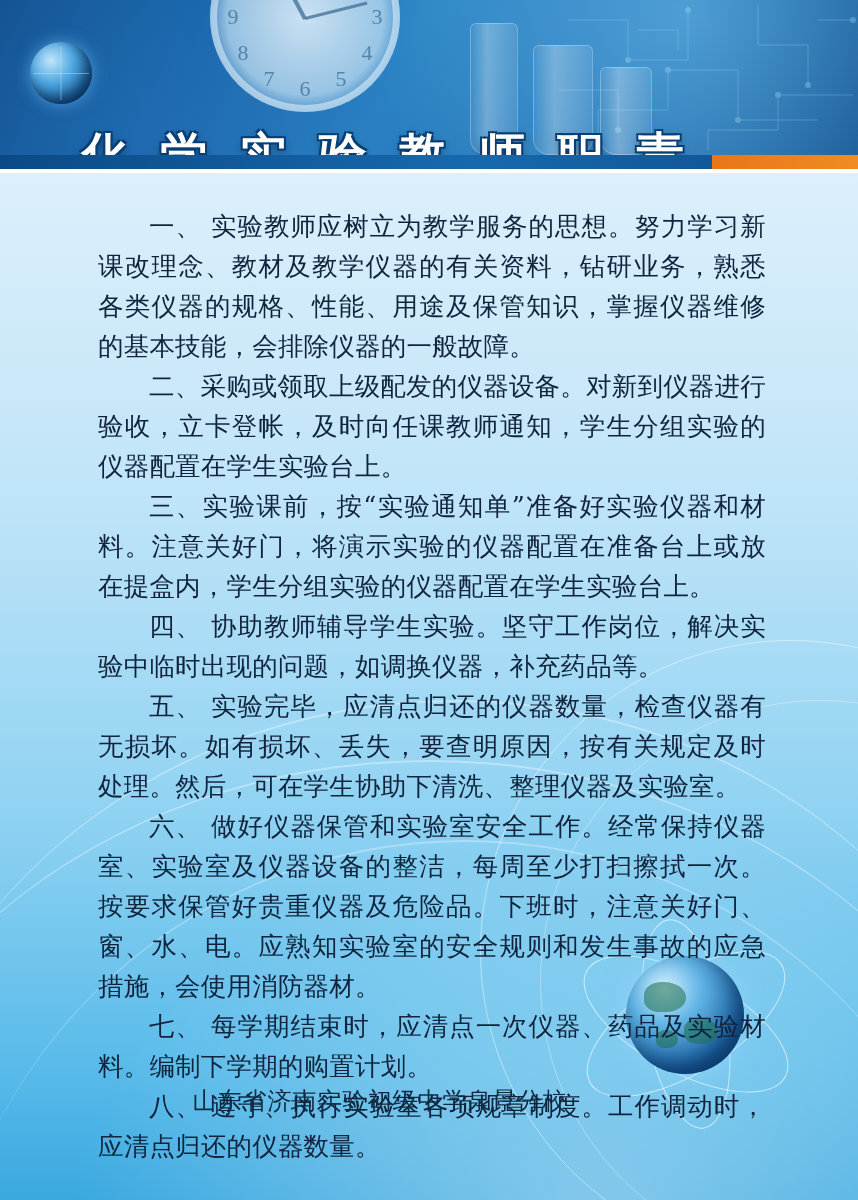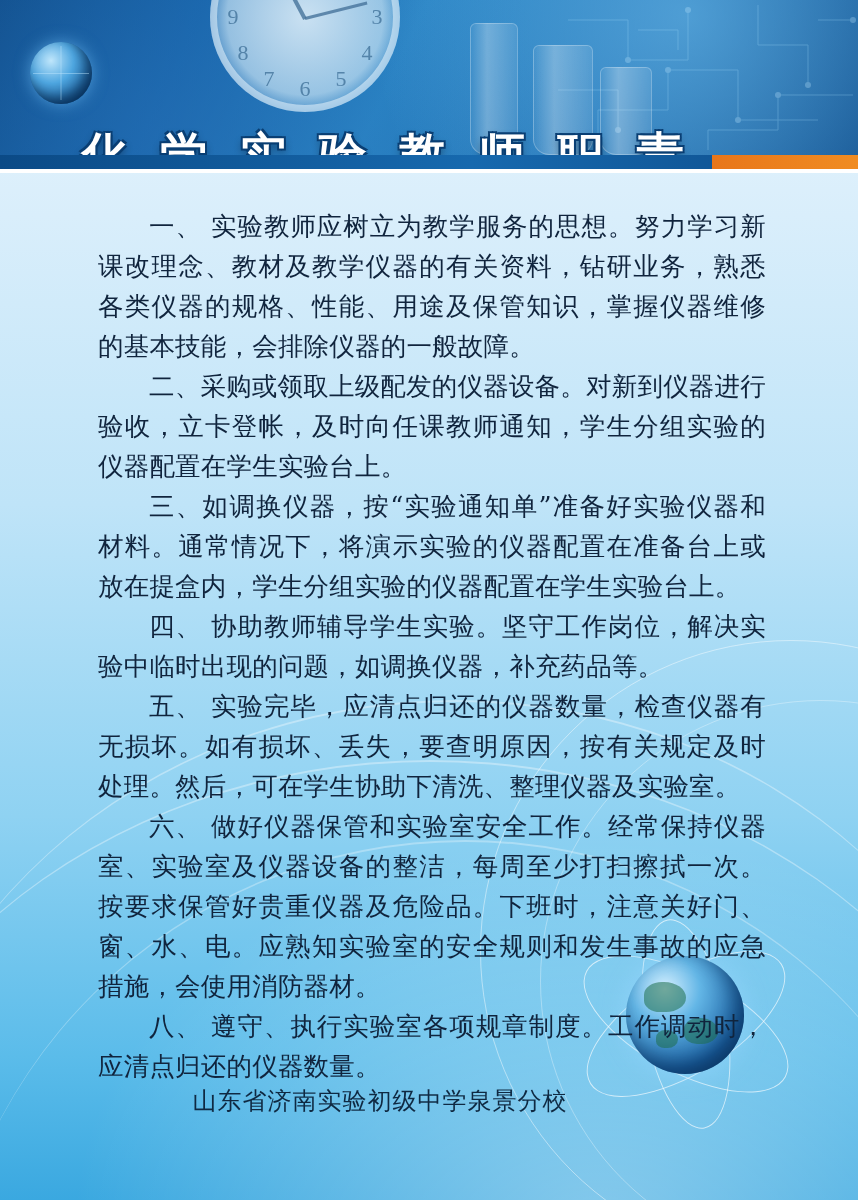--- a/index.html
+++ b/index.html
@@ -288,22 +288,23 @@
     <div class="bottom-globe">
       <div class="land" style="left:18px;top:26px;width:42px;height:30px;"></div>
       <div class="land" style="left:58px;top:62px;width:34px;height:26px;"></div>
       <div class="land" style="left:30px;top:74px;width:22px;height:18px;"></div>
     </div>
   </div>
 
   <div class="content">
     <p class="para">一、 实验教师应树立为教学服务的思想。努力学习新课改理念、教材及教学仪器的有关资料，钻研业务，熟悉各类仪器的规格、性能、用途及保管知识，掌握仪器维修的基本技能，会排除仪器的一般故障。</p>
     <p class="para">二、采购或领取上级配发的仪器设备。对新到仪器进行验收，立卡登帐，及时向任课教师通知，学生分组实验的仪器配置在学生实验台上。</p>
-    <p class="para">三、如调换仪器，按“实验通知单”准备好实验仪器和材料。通常情况下，将演示实验的仪器配置在准备台上或放在提盒内，学生分组实验的仪器配置在学生实验台上。</p>
+    <p class="para">三、实验课前，按“实验通知单”准备好实验仪器和材料。注意关好门，将演示实验的仪器配置在准备台上或放在提盒内，学生分组实验的仪器配置在学生实验台上。</p>
     <p class="para">四、 协助教师辅导学生实验。坚守工作岗位，解决实验中临时出现的问题，如调换仪器，补充药品等。</p>
     <p class="para">五、 实验完毕，应清点归还的仪器数量，检查仪器有无损坏。如有损坏、丢失，要查明原因，按有关规定及时处理。然后，可在学生协助下清洗、整理仪器及实验室。</p>
     <p class="para">六、 做好仪器保管和实验室安全工作。经常保持仪器室、实验室及仪器设备的整洁，每周至少打扫擦拭一次。按要求保管好贵重仪器及危险品。下班时，注意关好门、窗、水、电。应熟知实验室的安全规则和发生事故的应急措施，会使用消防器材。</p>
+    <p class="para">七、 每学期结束时，应清点一次仪器、药品及实验材料。编制下学期的购置计划。</p>
     <p class="para">八、 遵守、执行实验室各项规章制度。工作调动时，应清点归还的仪器数量。</p>
   </div>
 
   <div class="signature">山东省济南实验初级中学泉景分校</div>
 
 </div>
 
 </body></html>

